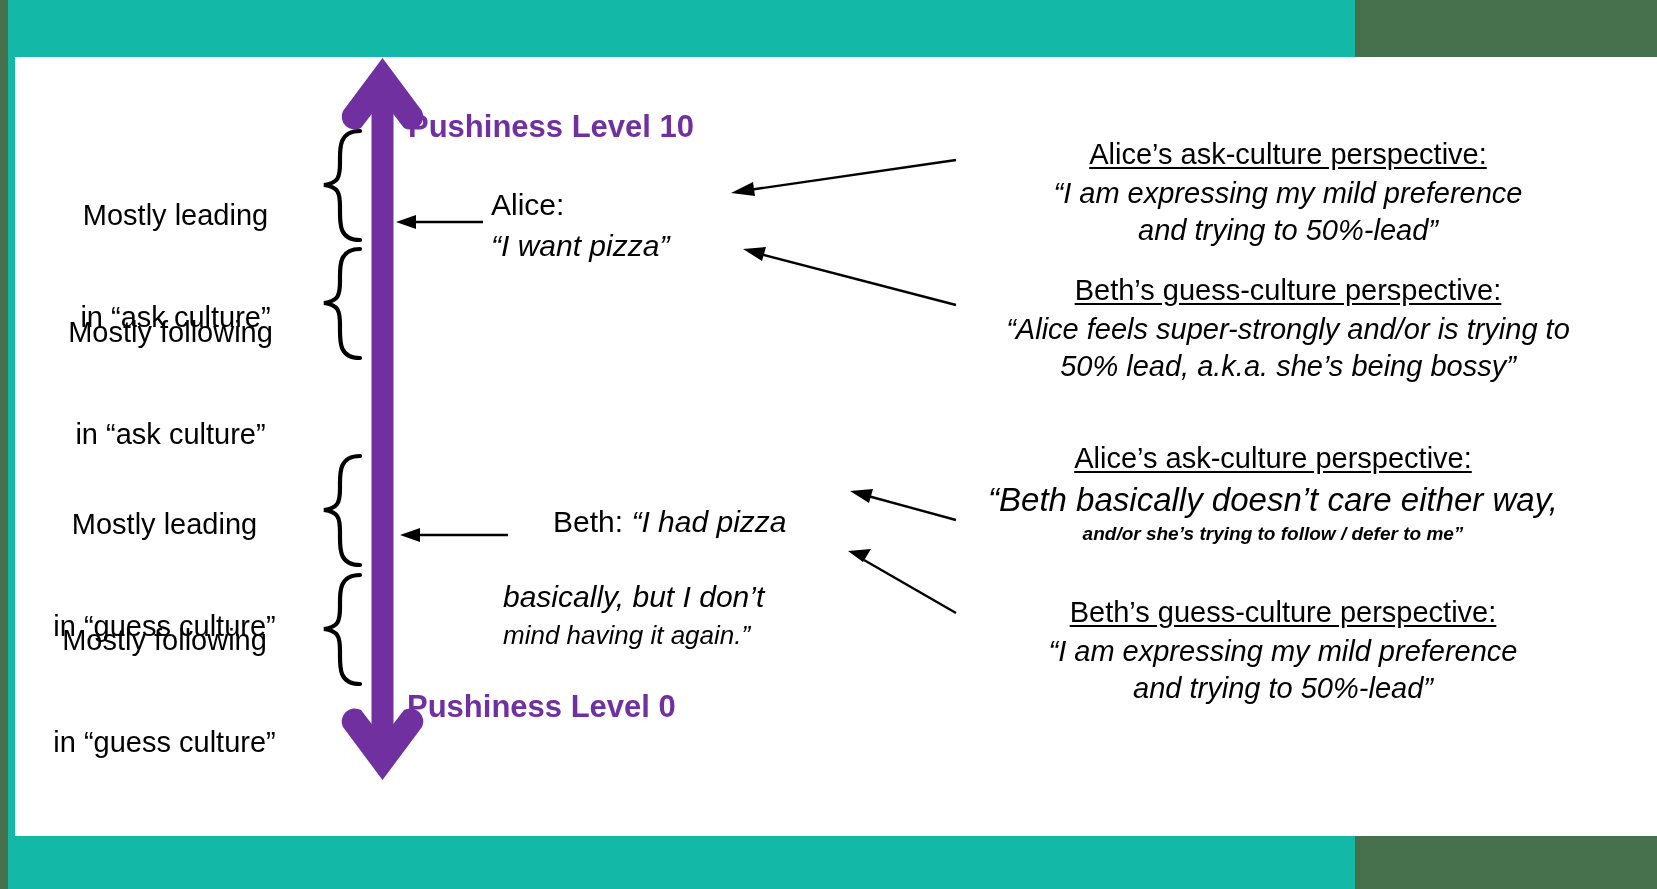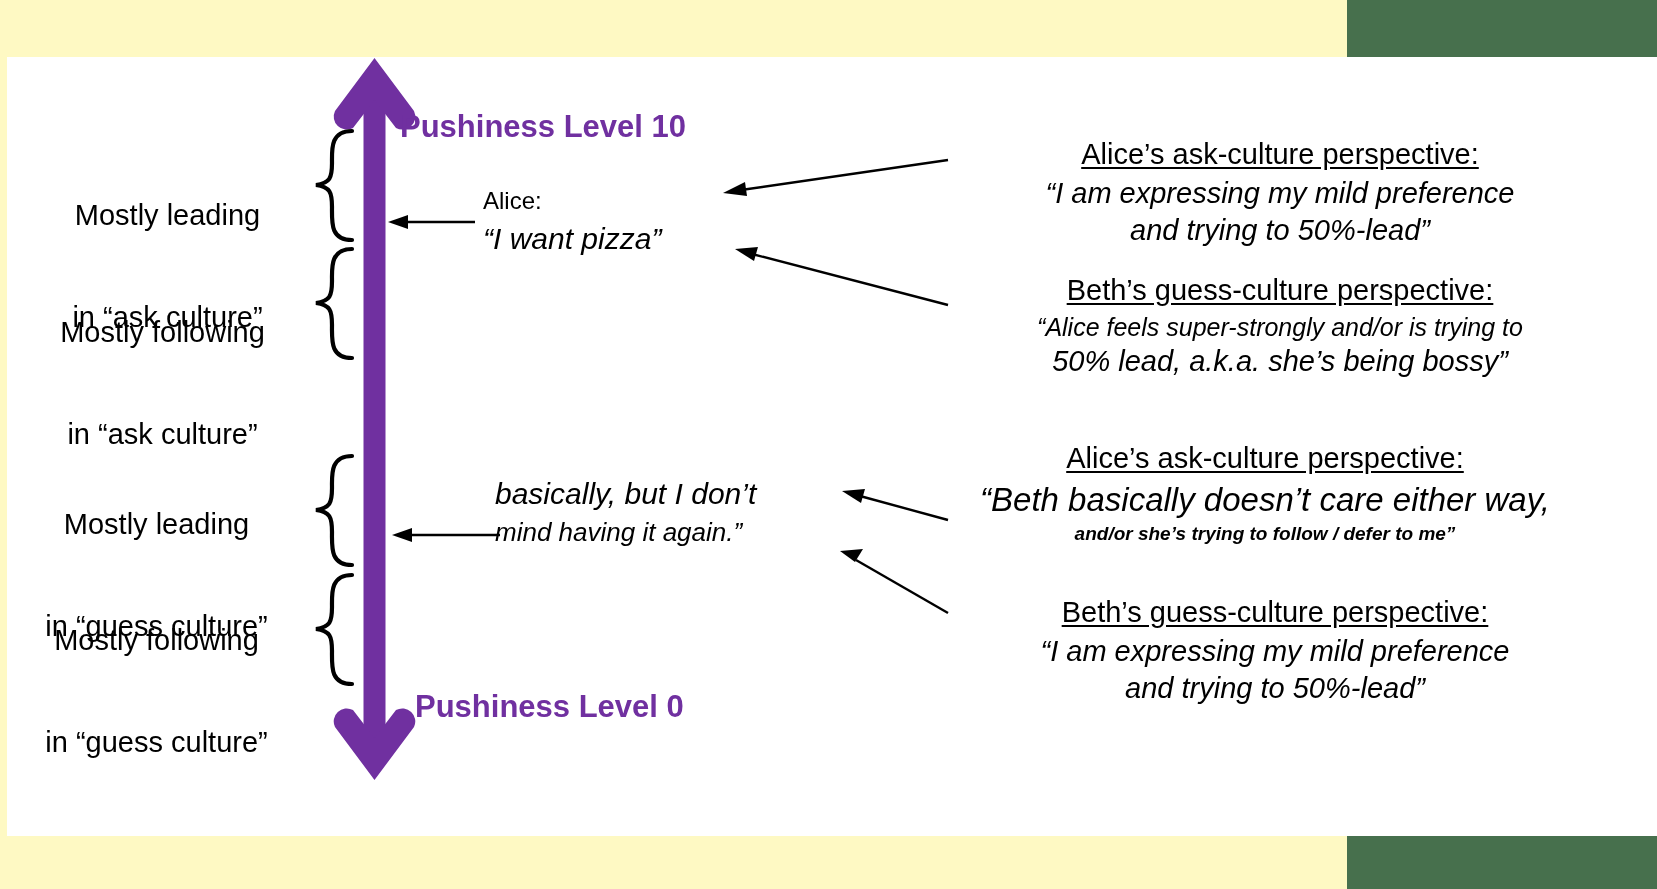--- a/index.html
+++ b/index.html
@@ -10,21 +10,22 @@
   body {
     width: 1657px;
     height: 889px;
     font-family: "Liberation Sans", sans-serif;
     overflow: hidden;
   }
   #canvas {
     position: relative;
     width: 1347px;
     height: 889px;
-    background: #fef9c3;
+    background: #14b8a6;
+    margin-left: 8px;
   }
   #panel {
     position: absolute;
     left: 7px;
     top: 57px;
     width: 1650px;
     height: 779px;
     background: #ffffff;
   }
   .layer {
@@ -122,21 +123,21 @@
         <path d="M 842 491 L 865 489 L 861 503 Z" stroke="none"></path>
       </g>
       <g>
         <line x1="948" y1="613" x2="856" y2="560"></line>
         <path d="M 840 551 L 863 549 L 855 562 Z" stroke="none"></path>
       </g>
     </g>
   </svg>
 
   <div class="purple-label" style="left:400px; top:109px;">Pushiness Level 10</div>
-  <div class="purple-label" style="left:415px; top:689px;">Pushiness Level 0</div>
+  <div class="purple-label" style="left:399px; top:689px;">Pushiness Level 0</div>
 
   <div class="txt center" style="left:30px; top:131px; width:275px; font-size:29px;">
     <div>Mostly leading</div>
     <div>in “ask culture”</div>
   </div>
 
   <div class="txt center" style="left:20px; top:248px; width:285px; font-size:29px;">
     <div>Mostly following</div>
     <div>in “ask culture”</div>
   </div>
@@ -145,38 +146,41 @@
     <div>Mostly leading</div>
     <div>in “guess culture”</div>
   </div>
 
   <div class="txt center" style="left:8px; top:556px; width:297px; font-size:29px;">
     <div>Mostly following</div>
     <div>in “guess culture”</div>
   </div>
 
   <div class="blk" style="left:483px; top:187px; width:230px;">
-    <div class="txt" style="position:relative; font-size:24px;">Alice:</div>
+    <div class="txt" style="position:relative; font-size:30px;">Alice:</div>
     <div class="txt ital" style="position:relative; font-size:30px; margin-top:6px;">“I want pizza”</div>
   </div>
 
   <div class="blk" style="left:495px; top:470px; width:330px;">
+    <div style="position:relative; font-size:30px; white-space:pre;">
+      <span class="txt" style="position:relative;">Beth:</span><span class="txt ital" style="position:relative;"> </span><span class="txt ital" style="position:relative;">“I had pizza</span>
+    </div>
     <div class="txt ital" style="position:relative; font-size:30px; margin-top:6px;">basically, but I don’t</div>
     <div class="txt ital" style="position:relative; font-size:26px; margin-top:6px;">mind having it again.”</div>
   </div>
 
   <div class="blk center" style="left:955px; top:138px; width:650px;">
     <div class="txt perspective-head" style="position:relative; font-size:29px;">Alice’s ask-culture perspective:</div>
     <div class="txt ital" style="position:relative; font-size:29px; margin-top:5px;">“I am expressing my mild preference</div>
     <div class="txt ital" style="position:relative; font-size:29px; margin-top:3px;">and trying to 50%-lead”</div>
   </div>
 
   <div class="blk center" style="left:930px; top:274px; width:700px;">
     <div class="txt perspective-head" style="position:relative; font-size:29px;">Beth’s guess-culture perspective:</div>
-    <div class="txt ital" style="position:relative; font-size:25px; margin-top:5px;">“Alice feels super-strongly and/or is trying to</div>
+    <div class="txt ital" style="position:relative; font-size:29px; margin-top:5px;">“Alice feels super-strongly and/or is trying to</div>
     <div class="txt ital" style="position:relative; font-size:29px; margin-top:3px;">50% lead, a.k.a. she’s being bossy”</div>
   </div>
 
   <div class="blk center" style="left:930px; top:442px; width:670px;">
     <div class="txt perspective-head" style="position:relative; font-size:29px;">Alice’s ask-culture perspective:</div>
     <div class="txt ital" style="position:relative; font-size:33px; margin-top:5px;">“Beth basically doesn’t care either way,</div>
     <div class="txt ital" style="position:relative; font-size:19px; margin-top:3px;font-weight:bold;">and/or she’s trying to follow / defer to me”</div>
   </div>
 
   <div class="blk center" style="left:945px; top:596px; width:660px;">

